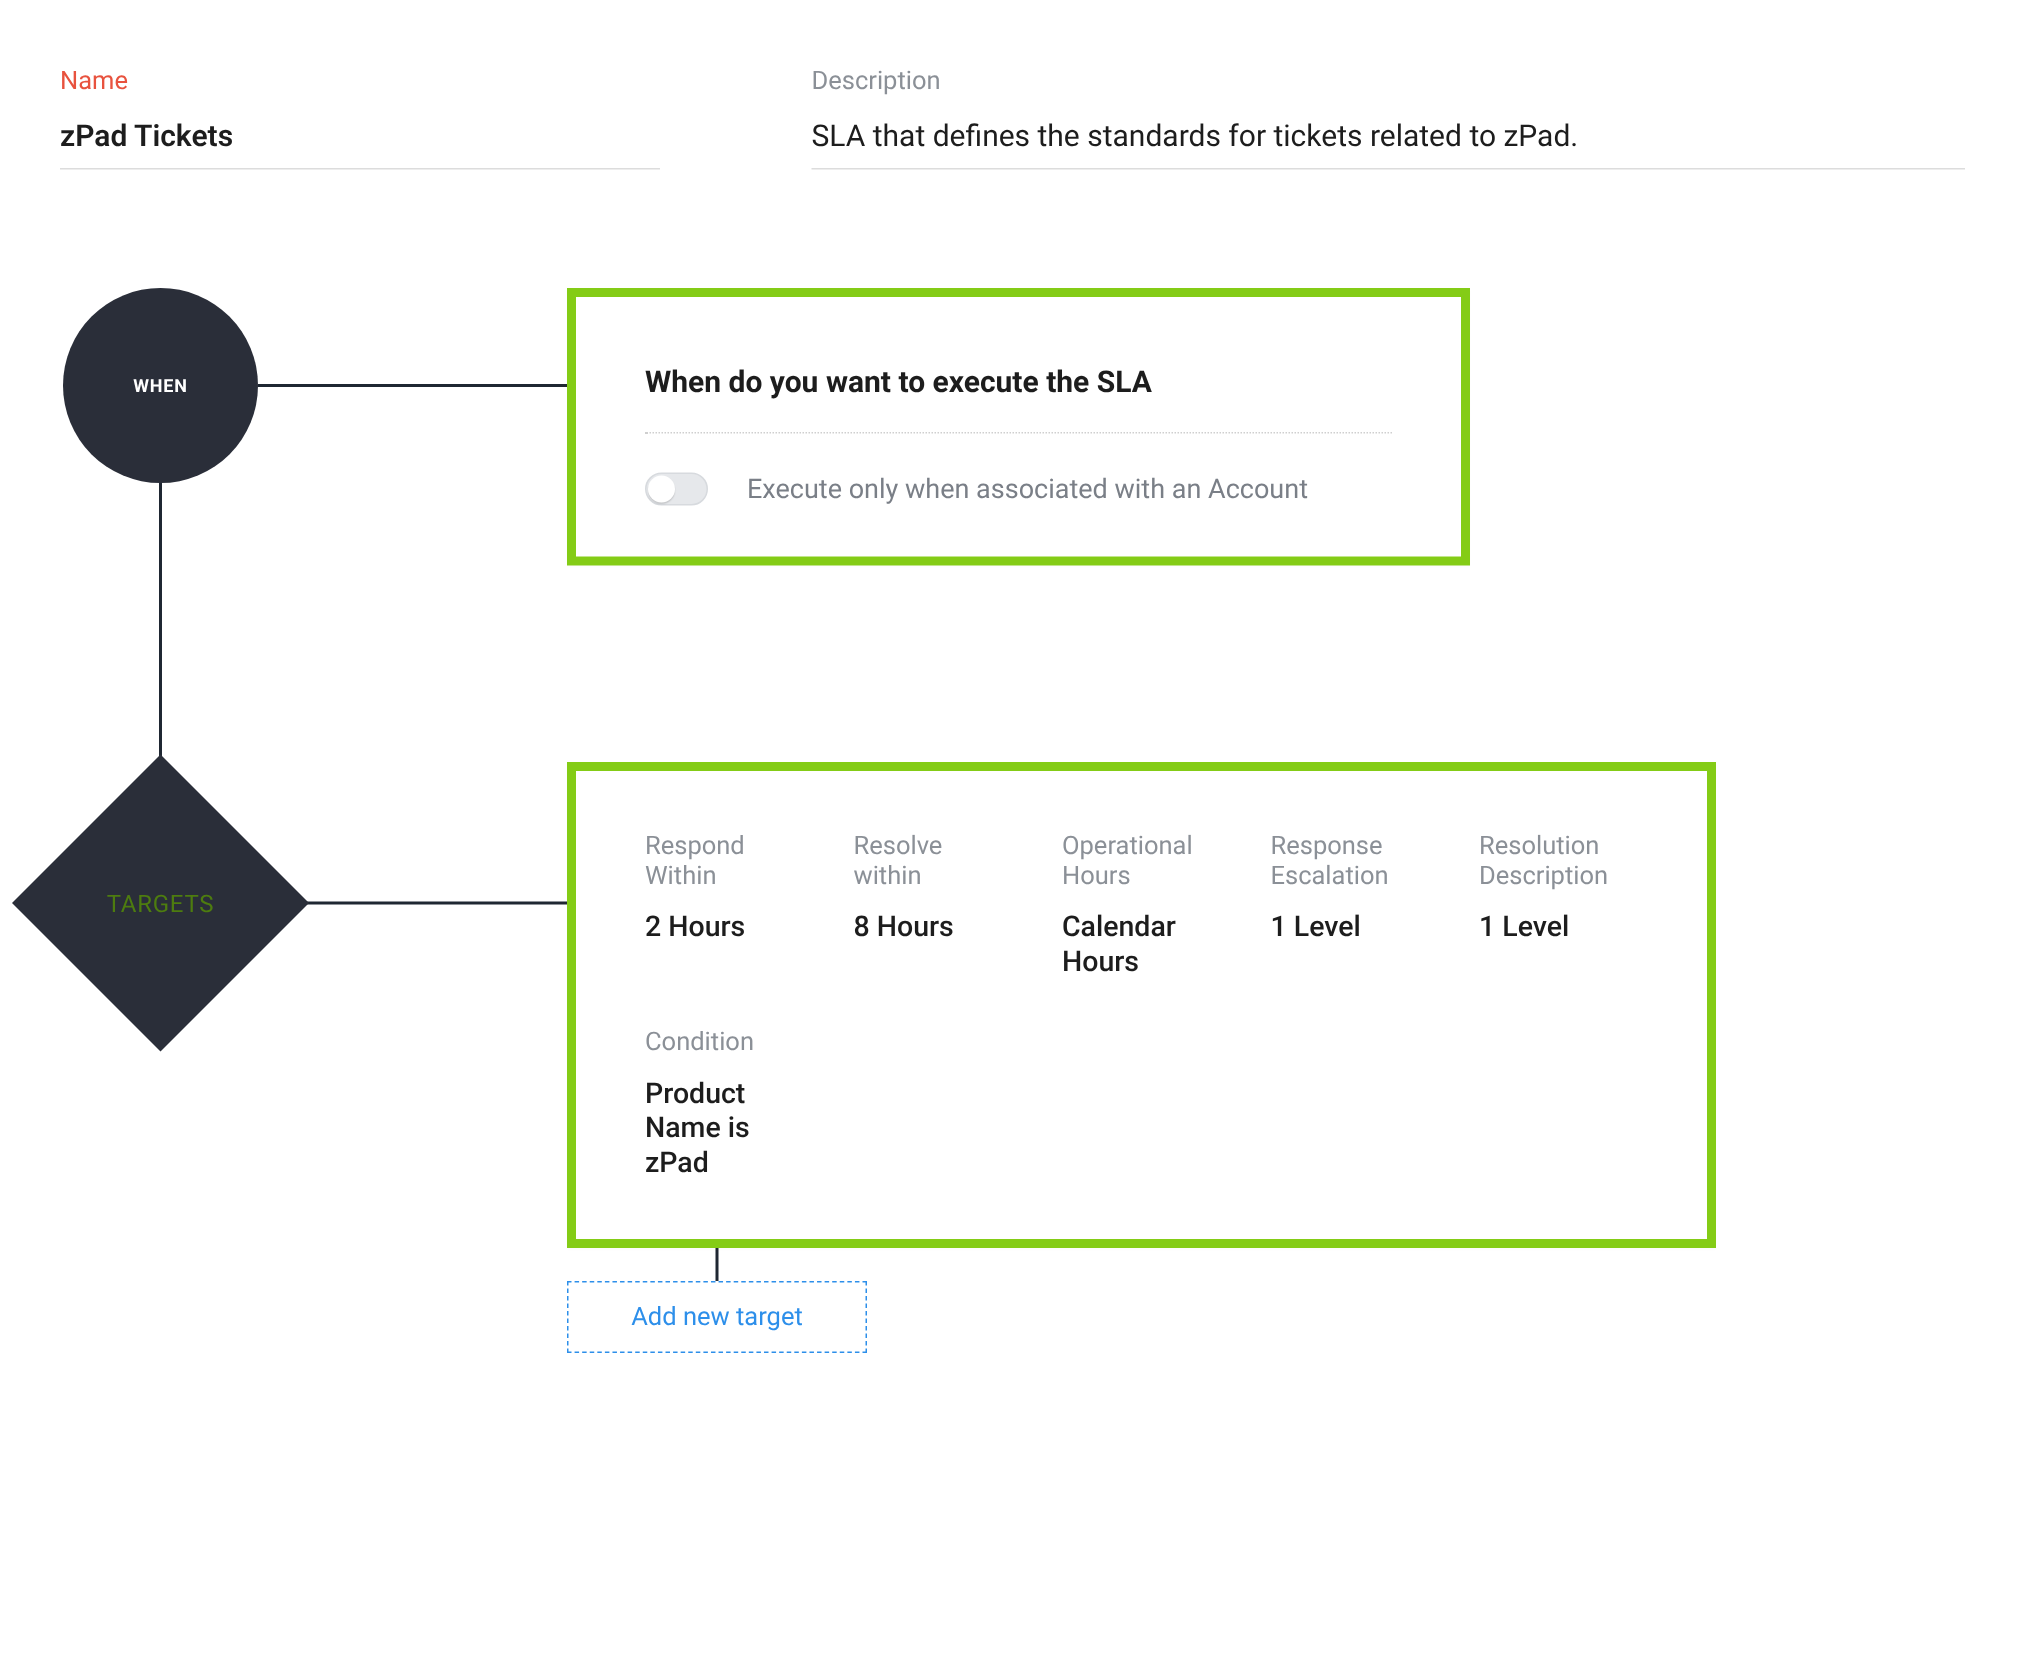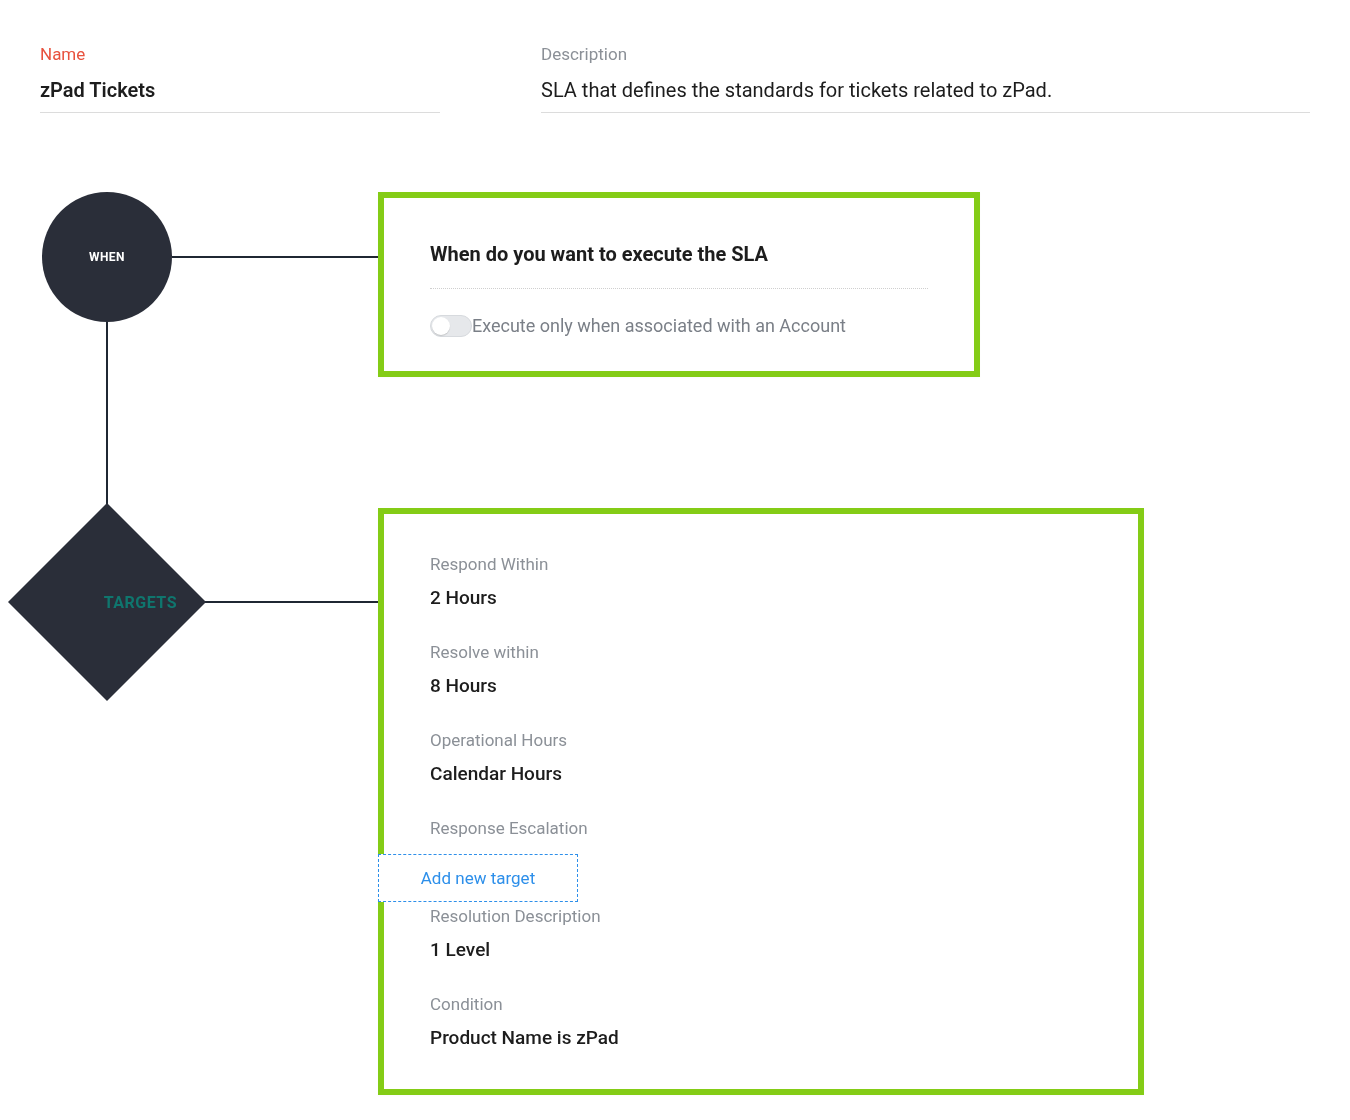--- a/index.html
+++ b/index.html
@@ -88,23 +88,23 @@
     transform: rotate(45deg);
   }
   .diamond-label {
     position: absolute;
     left: 37px;
     top: 362px;
     width: 140px;
     height: 140px;
     display: flex;
     align-items: center;
-    justify-content: flex-end;
-    color: #0f766e;
-    font-weight: 700;
+    justify-content: center;
+    color: #4d7c0f;
+    font-weight: 400;
     font-size: 16px;
     letter-spacing: 0.5px;
   }
 
   
   .card {
     position: absolute;
     background: #ffffff;
     border: 6px solid #84cc16;
     box-shadow: 0 1px 2px rgba(0,0,0,0.02);
@@ -126,21 +126,22 @@
     color: #1d1d1d;
     padding-bottom: 28px;
   }
   .dotted-sep {
     border: none;
     border-top: 1px dotted #cfcfcf;
     margin-bottom: 26px;
   }
   .toggle-row {
     display: flex;
-    align-items: flex-start;
+    align-items: center;
+    gap: 26px;
   }
   .toggle {
     width: 42px;
     height: 22px;
     background: #e6e8eb;
     border-radius: 20px;
     position: relative;
     cursor: pointer;
     border: 1px solid #d7dade;
     flex-shrink: 0;
@@ -162,21 +163,21 @@
 
   
   .targets-card {
     left: 378px;
     top: 338px;
     width: 766px;
     padding: 40px 46px 40px 46px;
   }
   .targets-grid {
     display: grid;
-    grid-template-columns: 1fr;
+    grid-template-columns: 1fr 1fr 1fr 1fr 1fr;
     row-gap: 44px;
     column-gap: 20px;
     gap: 33px;
   }
   .metric-label {
     font-size: 17px;
     color: #8b9097;
     margin-bottom: 12px;
   }
   .metric-value {

